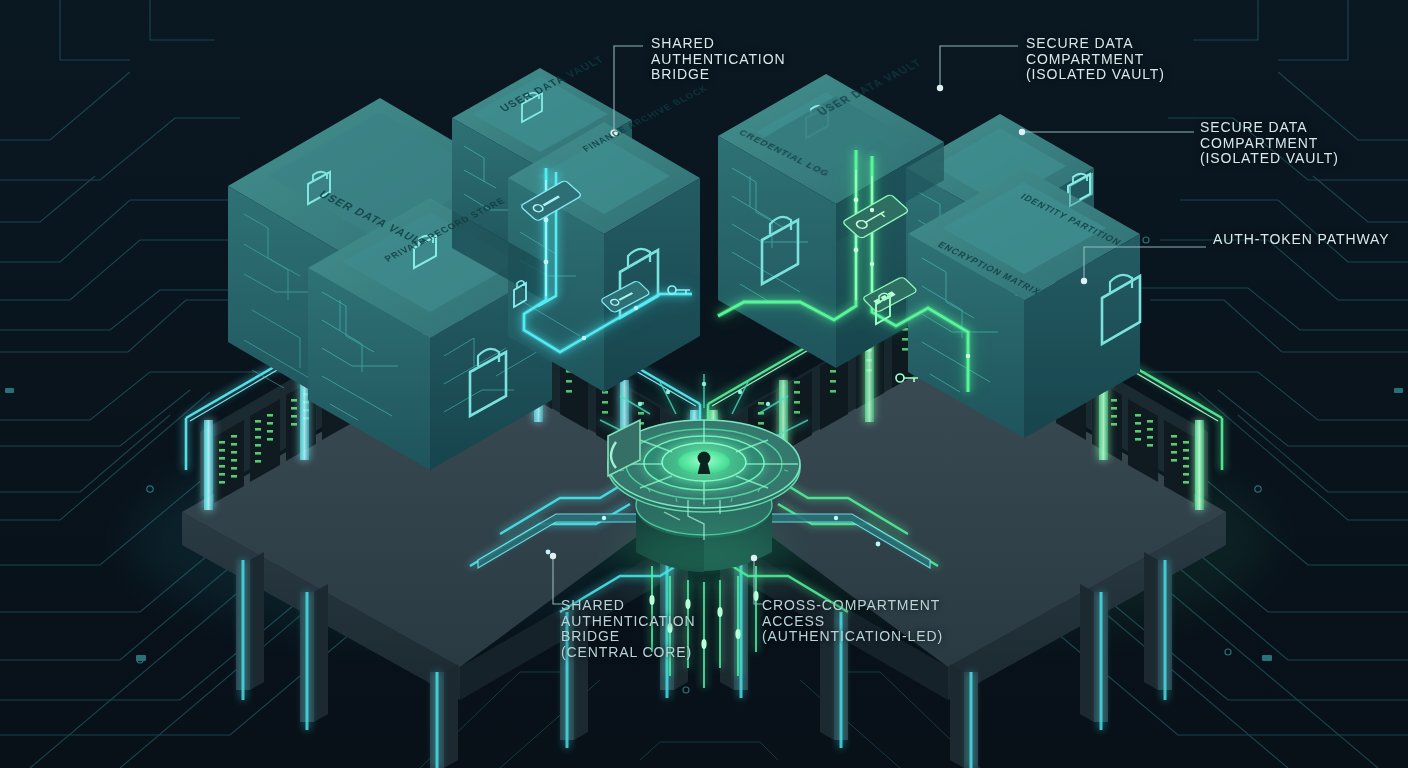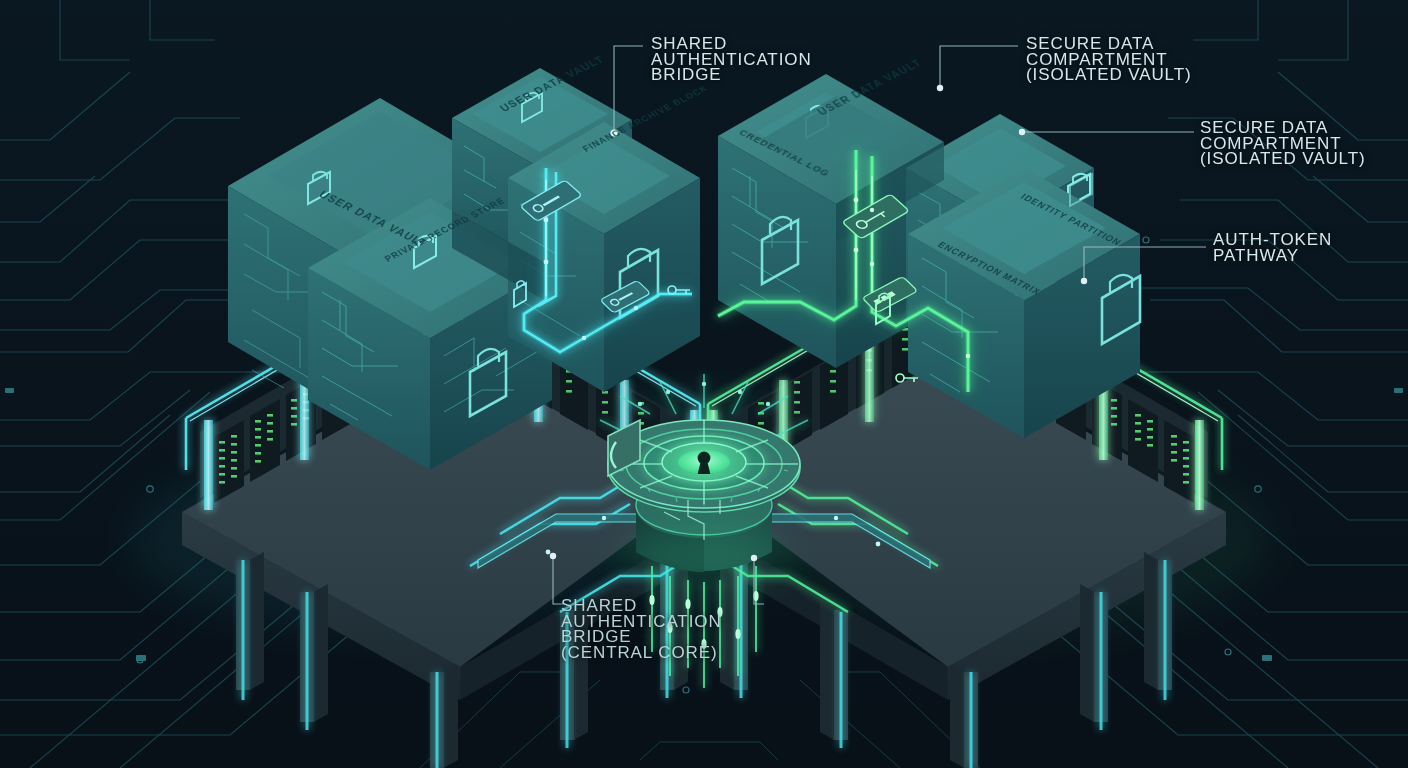--- a/index.html
+++ b/index.html
@@ -8,21 +8,21 @@
     background:
       radial-gradient(ellipse 760px 520px at 704px 470px, #10333a 0%, #0c2029 38%, #0a1620 66%, #081119 100%);
     font-family:"Liberation Sans", sans-serif;
   }
   #stage svg.layer{position:absolute;left:0;top:0;width:1408px;height:768px;}
 
   
   .anno{
     position:absolute;
     color:#c9dfe2;
-    font-size:17px;
+    font-size:14px;
     letter-spacing:.9px;
     line-height:15.5px;
     text-transform:uppercase;
     white-space:pre-line;
     text-shadow:0 0 6px rgba(0,0,0,.85);
     pointer-events:none;
   }
   .anno.dim{color:#b8d4d8;}
   .anno.bright{color:#d6e9ec;}
 </style>
@@ -862,14 +862,17 @@
 COMPARTMENT
 (ISOLATED VAULT)</div>
 
   <div class="anno bright" style="left:1213px;top:232px;">AUTH-TOKEN PATHWAY</div>
 
   <div class="anno dim" style="left:561px;top:598px;">SHARED
 AUTHENTICATION
 BRIDGE
 (CENTRAL CORE)</div>
 
+  <div class="anno dim" style="left:762px;top:598px;">CROSS-COMPARTMENT
+ACCESS
+(AUTHENTICATION-LED)</div>
 
 </div>
 
 </body></html>

